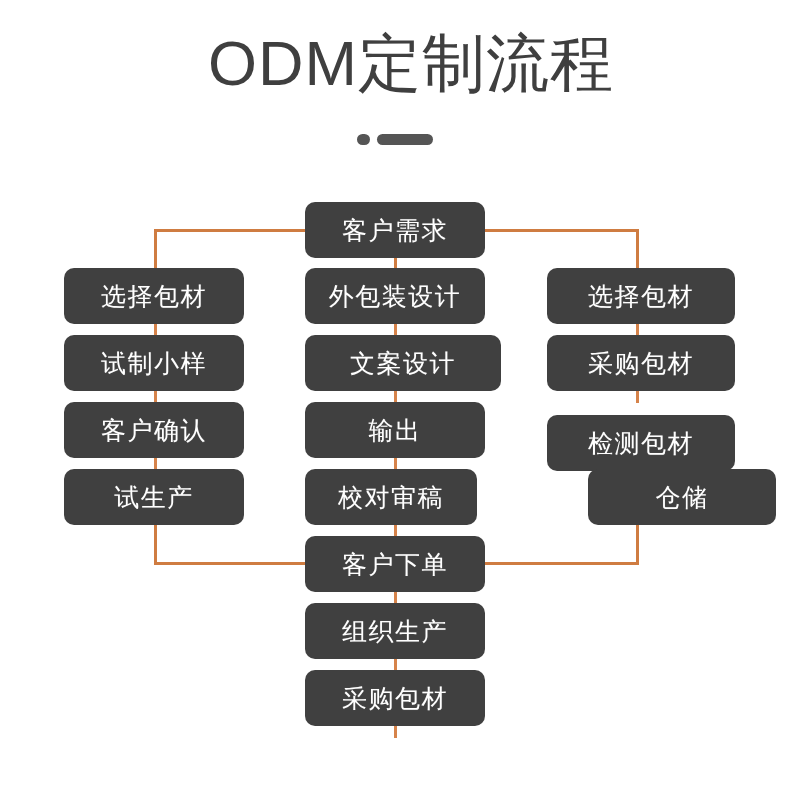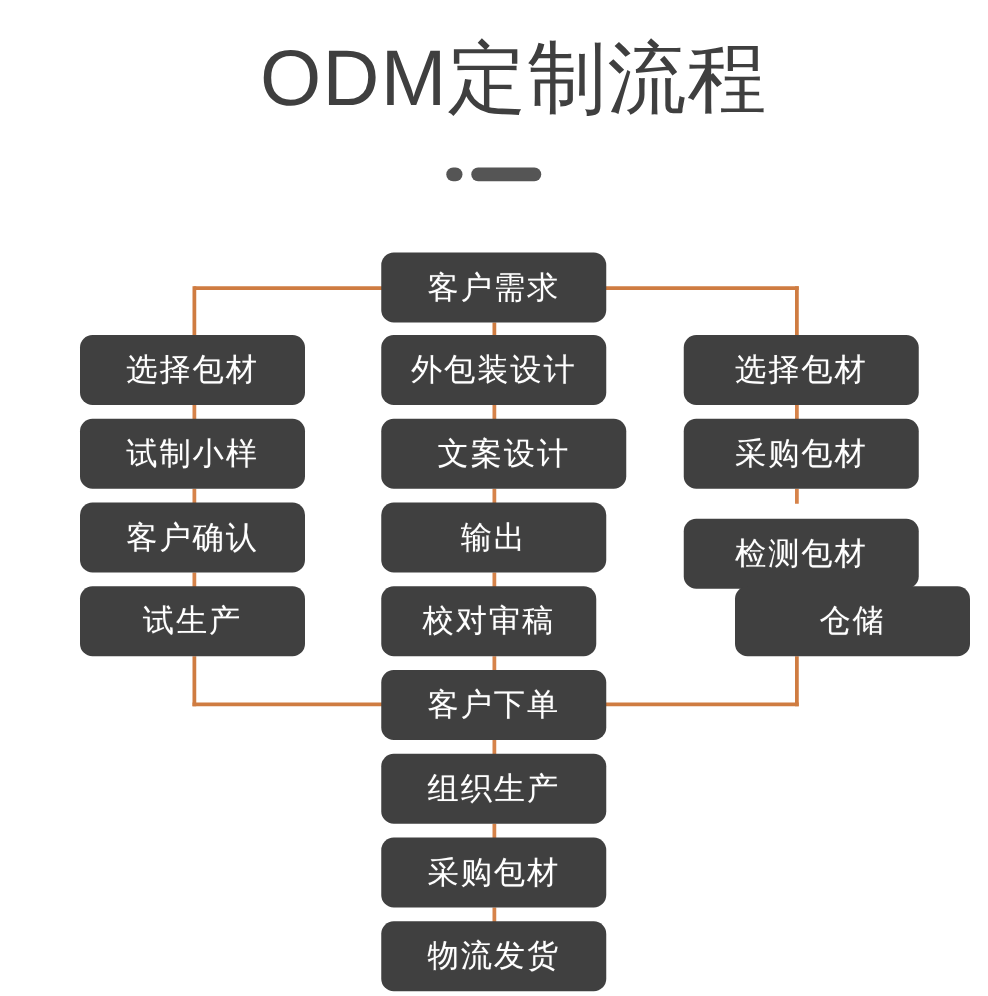--- a/index.html
+++ b/index.html
@@ -155,16 +155,15 @@
 
     <div class="node" style="left:547px; top:268px; width:188px;">选择包材</div>
     <div class="node" style="left:547px; top:335px; width:188px;">采购包材</div>
     <div class="node" style="left:547px; top:415px; width:188px;">检测包材</div>
     <div class="node" style="left:547px; top:469px; width:188px;margin-left:41px;">仓储</div>
 
     <div class="node" style="left:305px; top:536px; width:180px;">客户下单</div>
 
     <div class="node" style="left:305px; top:603px; width:180px;">组织生产</div>
     <div class="node" style="left:305px; top:670px; width:180px;">采购包材</div>
-    <div class="node" style="left:305px; top:737px; width:180px;">物流发货</div>
 
   </div>
 </div>
 
 </body></html>

